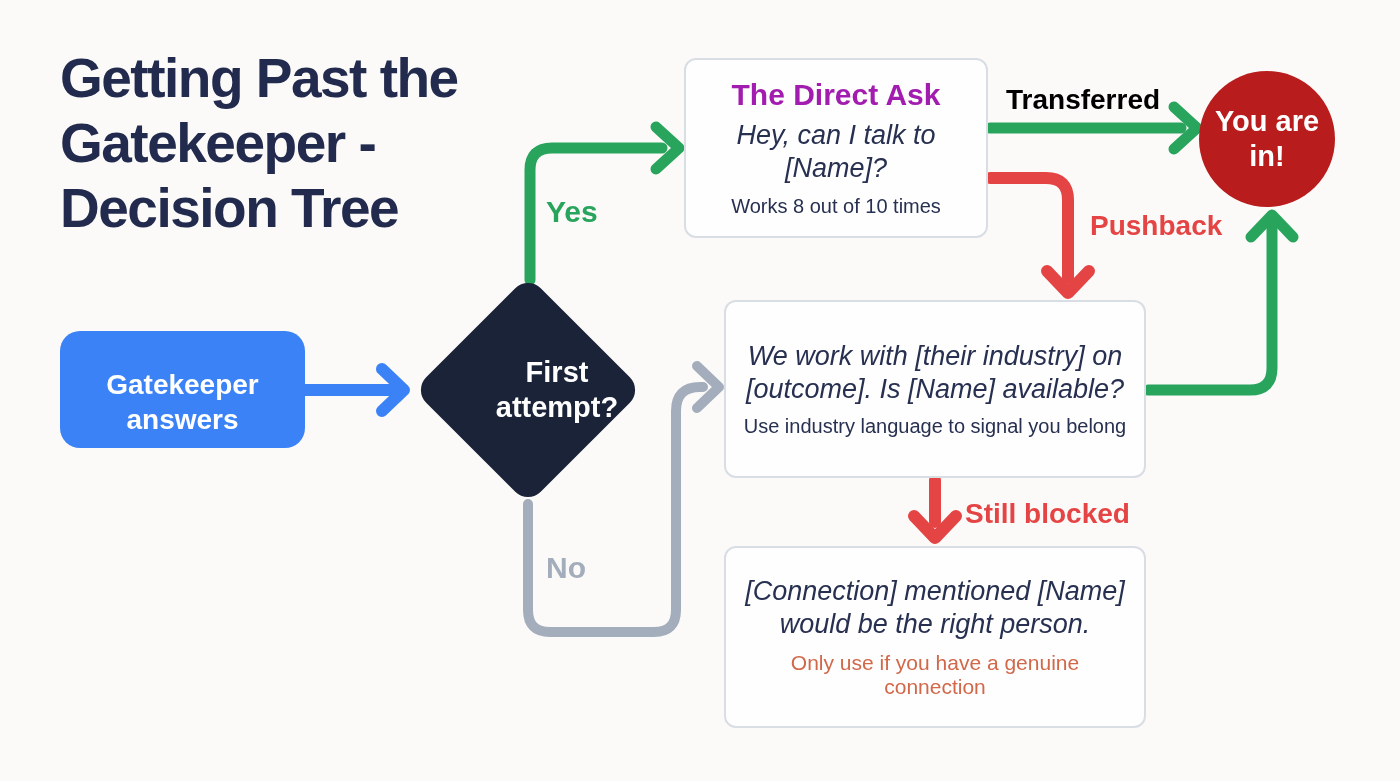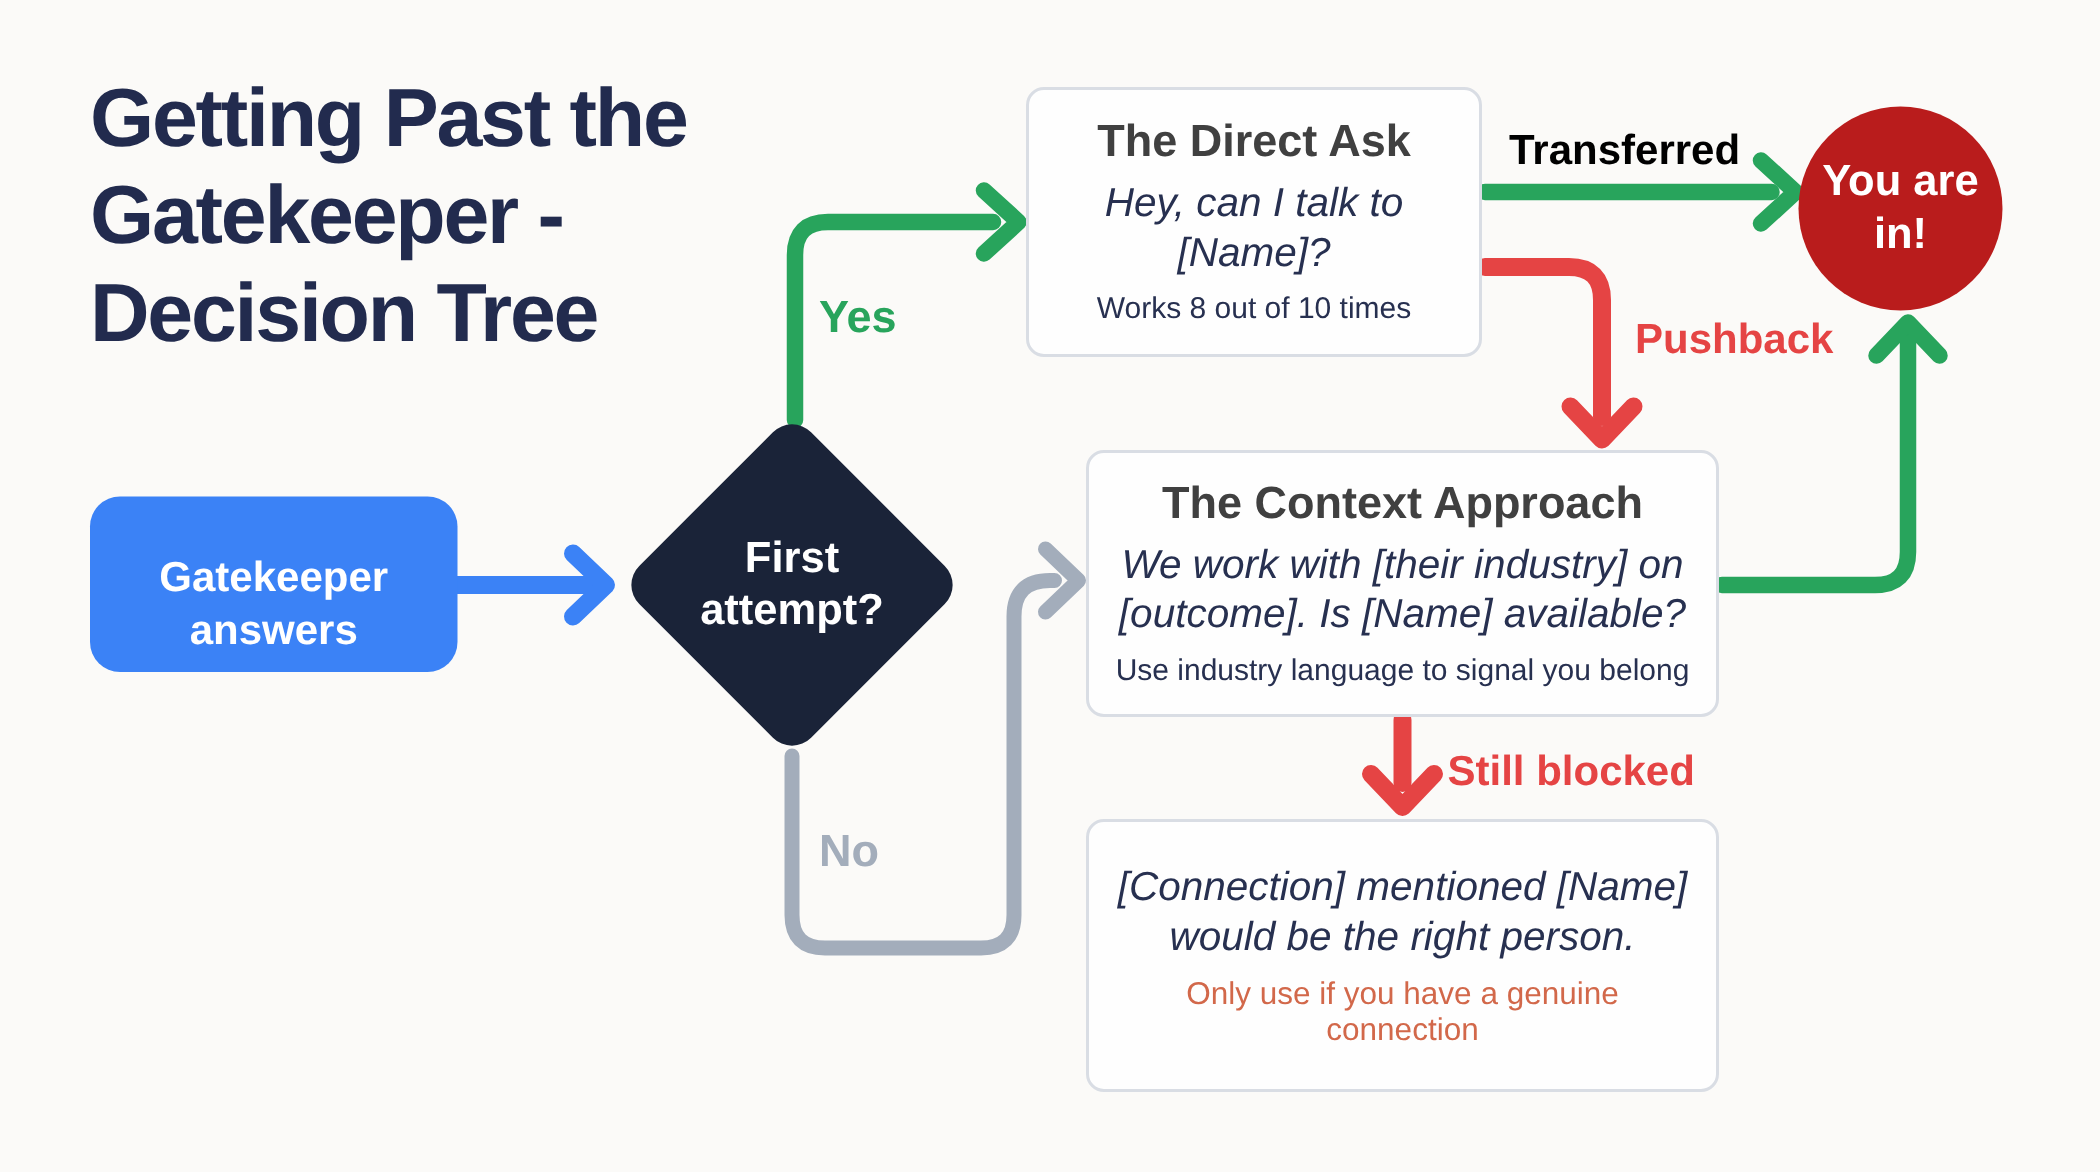--- a/index.html
+++ b/index.html
@@ -17,32 +17,32 @@
     color:#222b4e;}
 
   .start-node{position:absolute;left:60px;top:331px;width:245px;height:117px;
     background:#3b82f6;border-radius:20px;display:flex;align-items:center;
     justify-content:center;}
   .start-node span{color:#fff;font-weight:700;font-size:28px;line-height:1.25;
     text-align:center;width:200px;margin-top:24px;}
 
   .diamond{position:absolute;left:447px;top:309px;width:162px;height:162px;
     background:#1a2338;border-radius:18px;transform:rotate(45deg);}
-  .diamond-label{position:absolute;left:448px;top:309px;width:160px;height:162px;
-    display:flex;align-items:center;justify-content:center;}
+  .diamond-label{position:absolute;left:472px;top:309px;width:160px;height:162px;
+    display:flex;align-items:center;justify-content:flex-end;}
   .diamond-label span{color:#fff;font-weight:700;font-size:29px;line-height:1.2;
     text-align:center;width:150px;}
 
   .card{position:absolute;background:#fefefe;border:2px solid #d9dde4;
     border-radius:12px;display:flex;flex-direction:column;align-items:center;
     justify-content:center;text-align:center;box-sizing:border-box;padding:10px 16px;}
   .card-direct{left:684px;top:58px;width:304px;height:180px;}
   .card-context{left:724px;top:300px;width:422px;height:178px;}
   .card-namedrop{left:724px;top:546px;width:422px;height:182px;}
-  .card-title{font-size:30px;font-weight:800;color:#404040;line-height:1.15;
+  .card-title{font-size:30px;font-weight:800;color:#a21caf;line-height:1.15;
     margin-bottom:7px;}
   .card-script{font-size:27px;font-style:italic;color:#273050;line-height:1.22;
     margin-bottom:10px;max-width:400px;}
   .card-direct .card-script{max-width:250px;}
   .card-note{font-size:20px;color:#273050;}
   .card-note.orange{color:#d2684a;font-size:21px;}
 
   .success-node{position:absolute;left:1199px;top:71px;width:136px;height:136px;
     border-radius:50%;background:#b91c1c;display:flex;align-items:center;
     justify-content:center;}
@@ -96,21 +96,20 @@
     <span>First attempt?</span>
   </div>
 
   <div class="card card-direct">
     <div class="card-title">The Direct Ask</div>
     <div class="card-script">Hey, can I talk to [Name]?</div>
     <div class="card-note">Works 8 out of 10 times</div>
   </div>
 
   <div class="card card-context">
-    <div class="card-title">The Context Approach</div>
     <div class="card-script">We work with [their industry] on [outcome]. Is [Name] available?</div>
     <div class="card-note">Use industry language to signal you belong</div>
   </div>
 
   <div class="card card-namedrop">
     <div class="card-script">[Connection] mentioned [Name] would be the right person.</div>
     <div class="card-note orange">Only use if you have a genuine connection</div>
   </div>
 
   <div class="success-node">

